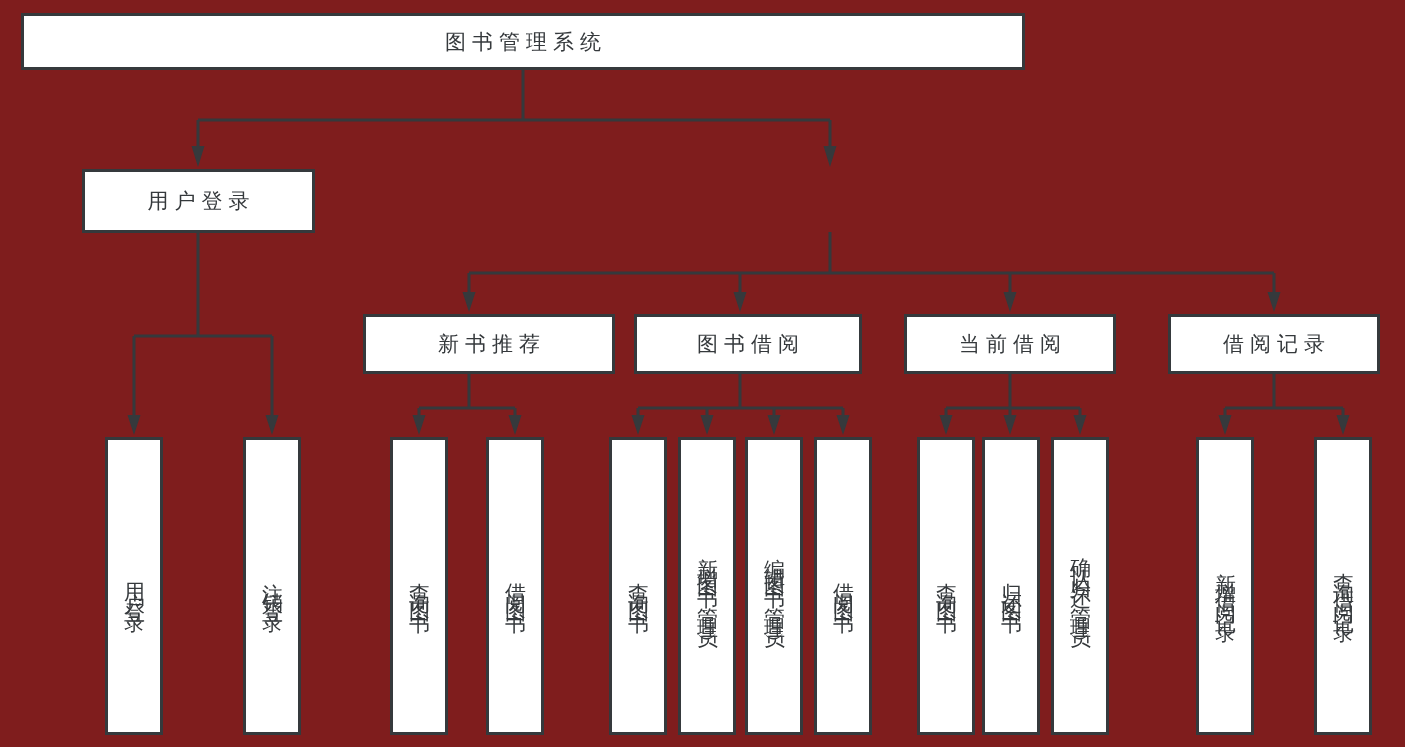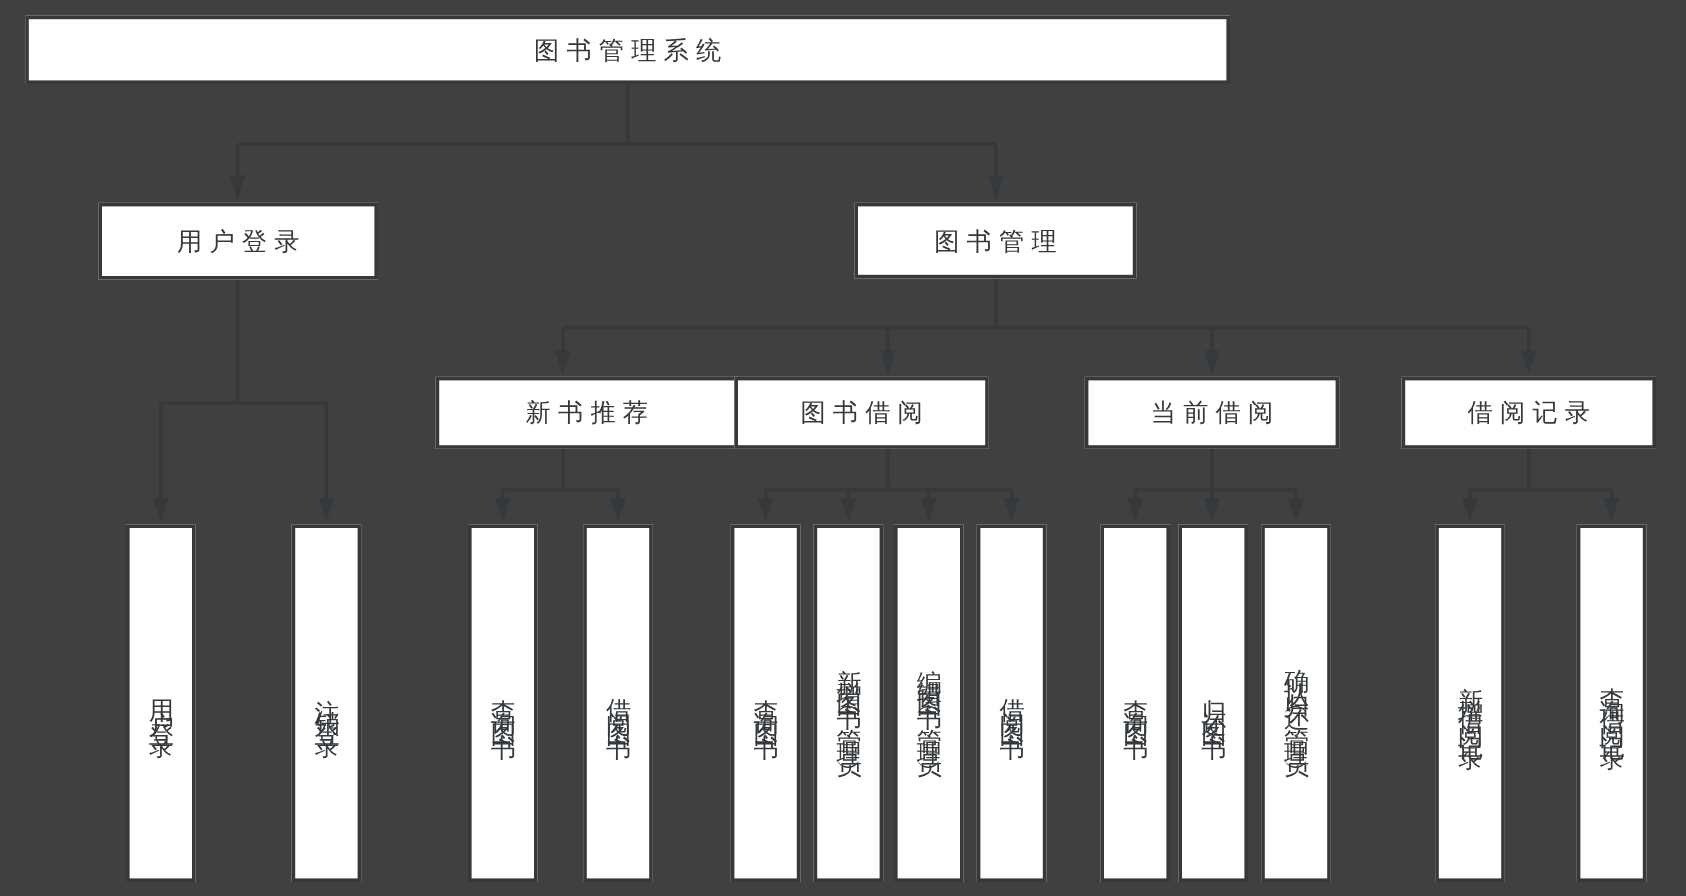--- a/index.html
+++ b/index.html
@@ -1,20 +1,20 @@
 <!DOCTYPE html>
 <html><head>
 <meta charset="utf-8">
 <style>
   html, body { margin: 0; padding: 0; background: #ffffff; }
   .stage {
     position: relative;
     width: 1405px;
     height: 747px;
-    background: #404040;
+    background: #7f1d1d;
     font-family: "DejaVu Sans", "Liberation Sans", sans-serif;
     color: #35393c;
     overflow: hidden;
   }
   .wires {
     position: absolute;
     left: 0; top: 0;
     width: 1405px; height: 747px;
     pointer-events: none;
   }
@@ -109,24 +109,23 @@
       <polygon points="1073.5,415 1086.5,415 1080,435"></polygon>
 
       <polygon points="1218.5,415 1231.5,415 1225,435"></polygon>
       <polygon points="1336.5,415 1349.5,415 1343,435"></polygon>
     </g>
   </svg>
 
   <div class="hbox" style="left:21px; top:13px; width:1004px; height:57px">图书管理系统</div>
 
   <div class="hbox" style="left:82px; top:169px; width:233px; height:64px">用户登录</div>
-  <div class="hbox" style="left:712px; top:169px; width:235px; height:63px">图书管理</div>
 
   <div class="hbox" style="left:363px; top:314px; width:252px; height:60px">新书推荐</div>
-  <div class="hbox" style="left:612px; top:314px; width:212px; height:60px">图书借阅</div>
+  <div class="hbox" style="left:634px; top:314px; width:228px; height:60px">图书借阅</div>
   <div class="hbox" style="left:1168px; top:314px; width:212px; height:60px">借阅记录</div>
   <div class="hbox" style="left:904px; top:314px; width:212px; height:60px">当前借阅</div>
 
   <div class="vbox" style="left:105px; top:437px; width:58px; height:298px">
     <span>用户登录</span>
   </div>
   <div class="vbox" style="left:243px; top:437px; width:58px; height:298px">
     <span>注销登录</span>
   </div>
 

